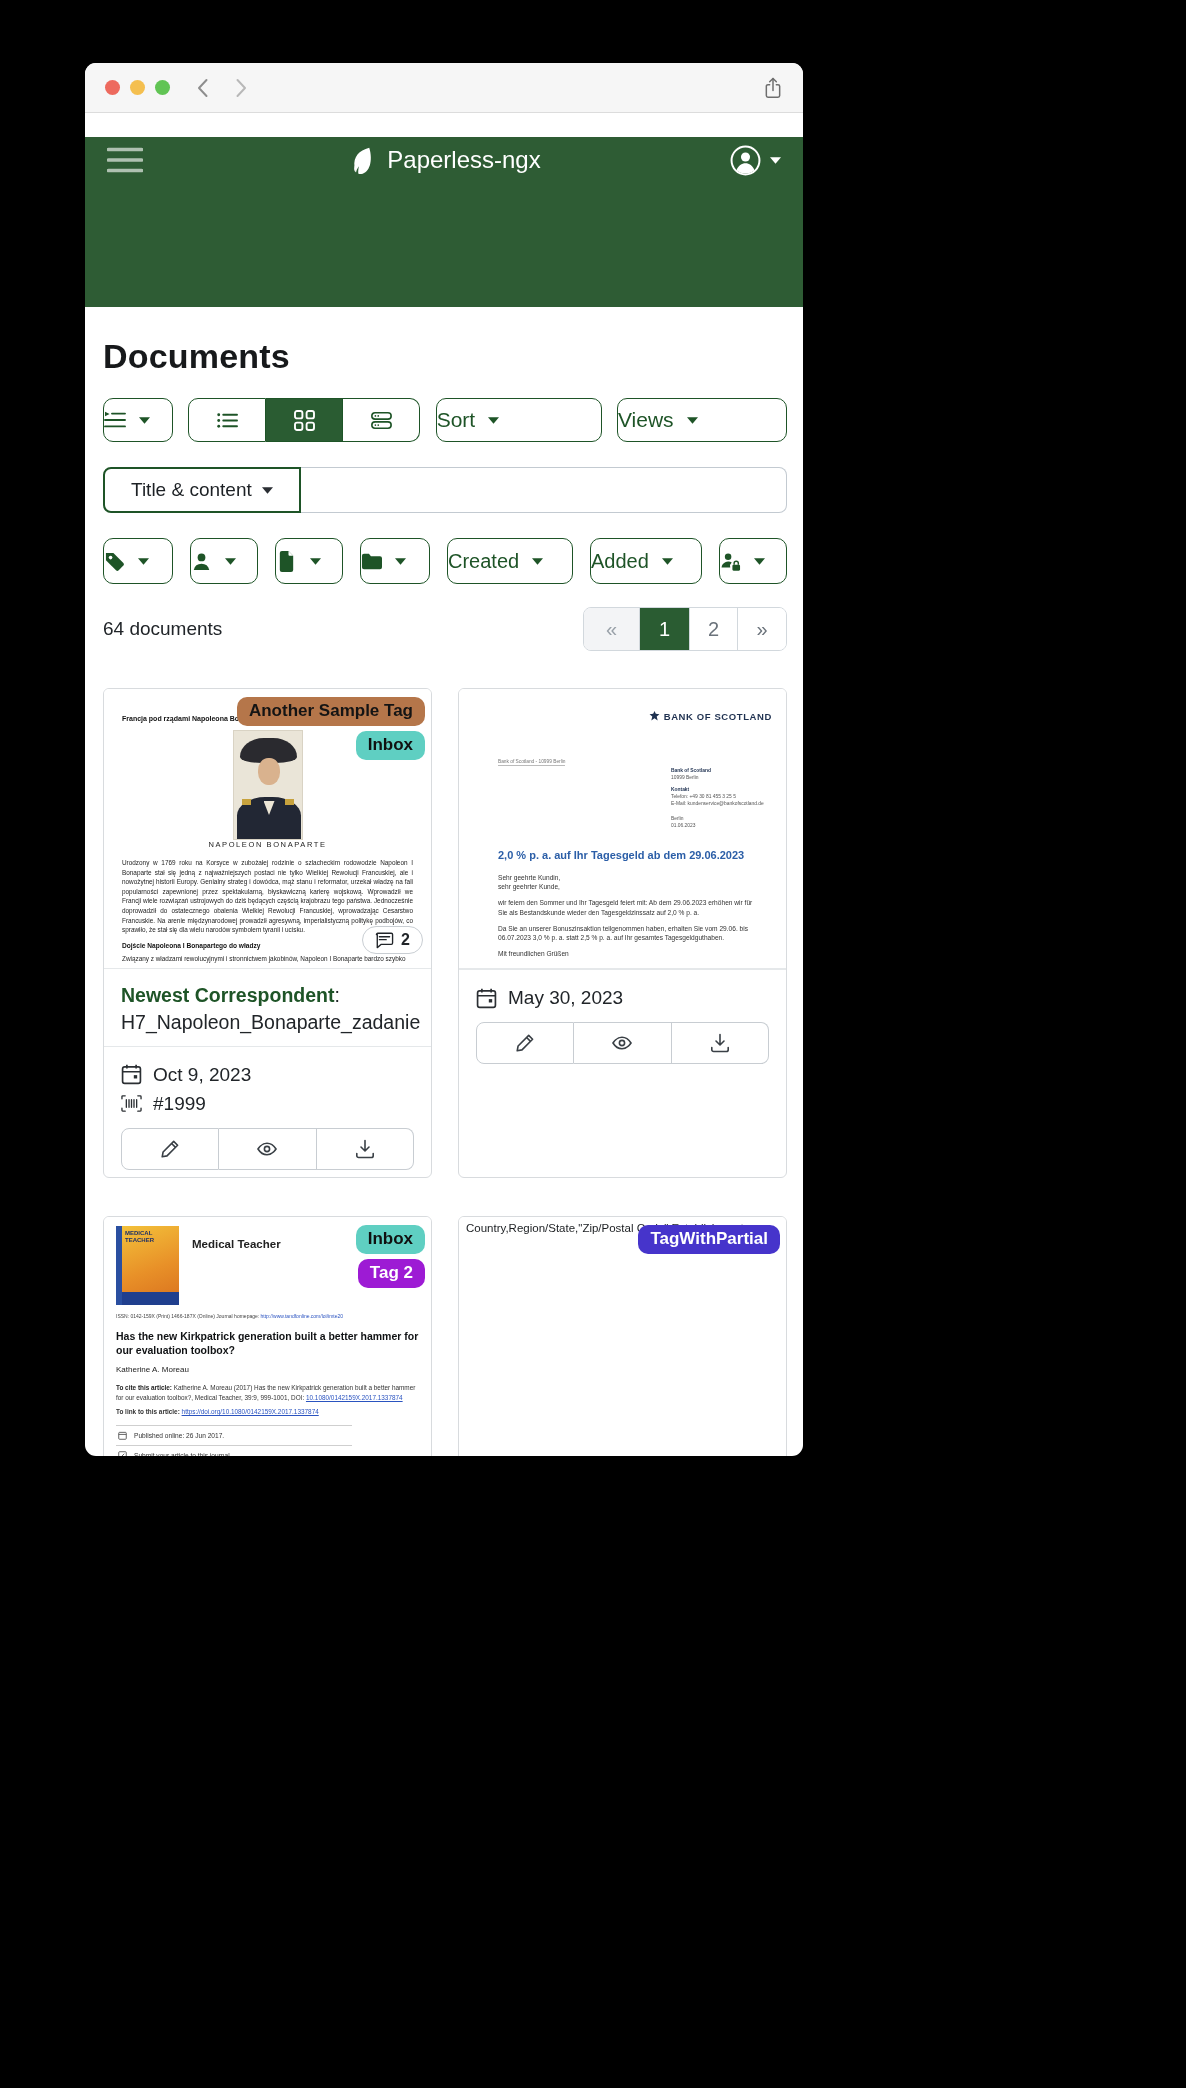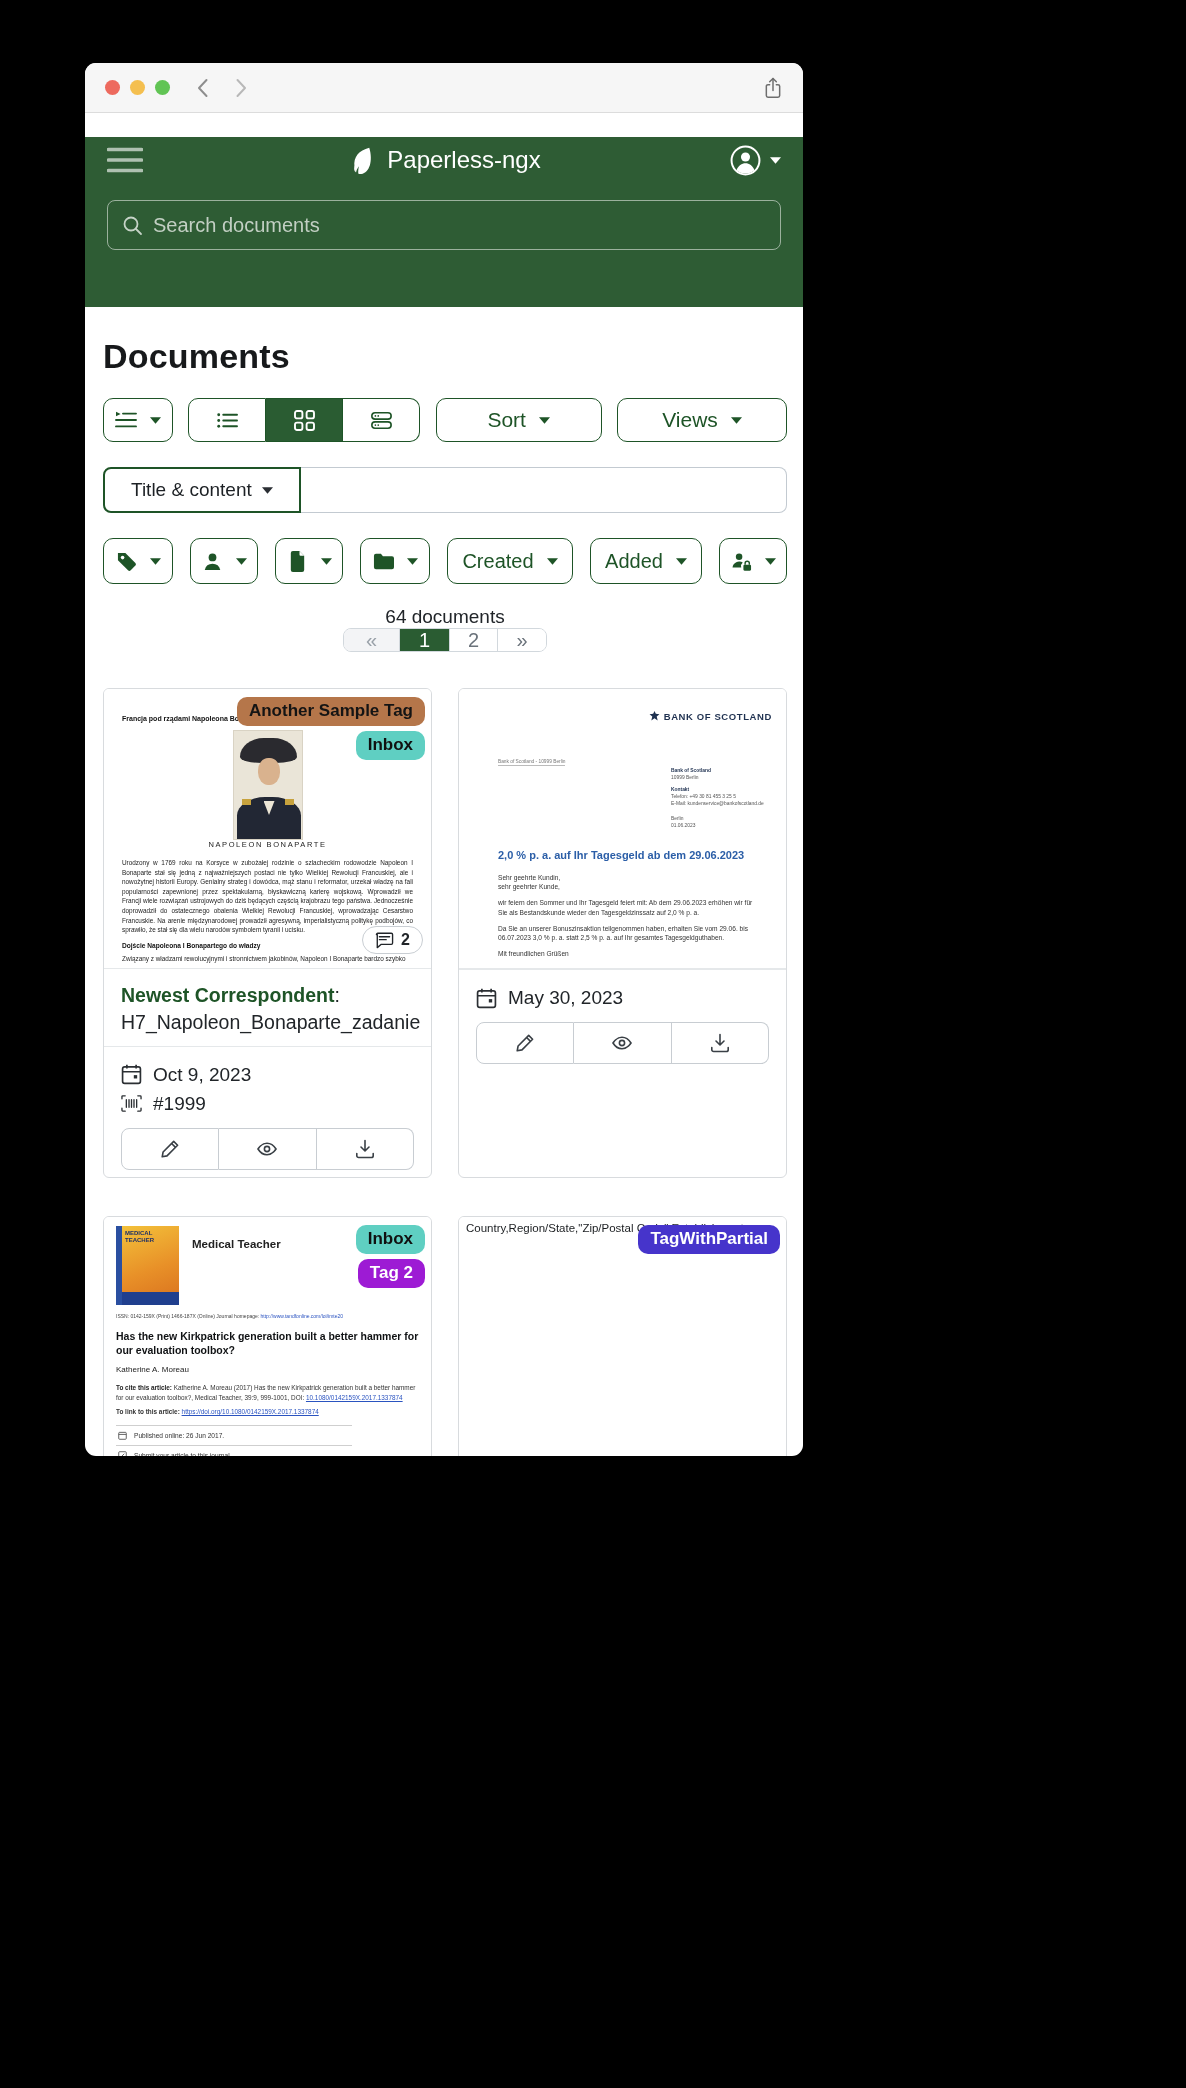--- a/index.html
+++ b/index.html
@@ -37,21 +37,21 @@
   .searchbar{margin-top:17px;height:50px;border:1px solid rgba(255,255,255,.52);border-radius:8px;display:flex;align-items:center;padding:0 14px;gap:10px;}
   .searchbar svg{width:21px;height:21px;color:#c6d3c7;flex:none;}
   .searchbar input{flex:1;background:transparent;border:none;outline:none;font-size:20px;color:#fff;font-family:inherit;}
   .searchbar input::placeholder{color:#c2cfc3;}
 
   
   .content{padding:0 16px 0 18px;}
   h1.page-title{margin-top:30px;font-size:34px;font-weight:700;color:#17191b;letter-spacing:.2px;}
   .row{display:flex;align-items:center;}
   .toolbar-row{margin-top:22px;height:44px;justify-content:space-between;}
-  .btn{display:flex;align-items:center;justify-content:center;gap:13px;background:#fff;border:1.5px solid var(--accent);color:var(--accent);border-radius:10px;height:44px;font-size:21px;font-family:inherit;cursor:pointer;}
+  .btn{display:flex;align-items:center;gap:13px;background:#fff;border:1.5px solid var(--accent);color:var(--accent);border-radius:10px;height:44px;font-size:21px;font-family:inherit;cursor:pointer;}
   .btn svg.ic{width:22px;height:20px;}
   .w-select{width:70px;}
   .btn-group{display:flex;width:232px;height:44px;}
   .seg{flex:1;display:flex;align-items:center;justify-content:center;background:#fff;border:1.5px solid var(--accent);border-left-width:0;color:var(--accent);cursor:pointer;}
   .seg:first-child{border-left-width:1.5px;border-radius:10px 0 0 10px;}
   .seg:last-child{border-radius:0 10px 10px 0;}
   .seg.active{background:var(--active-bg);color:#fff;}
   .seg svg{width:21px;height:21px;}
   .w-sort{width:166px;}.w-views{width:170px;}
 
@@ -59,21 +59,21 @@
   .field-select{height:46px;display:flex;align-items:center;gap:10px;padding:0 26px;border:2px solid var(--accent);border-radius:8px 0 0 8px;font-size:19px;color:#1d2125;background:#fff;cursor:pointer;font-family:inherit;}
   .field-select .caret{color:#2a2e33;}
   .field-input{flex:1;height:46px;border:1px solid #c3cad1;border-left:none;border-radius:0 8px 8px 0;font-size:18px;padding:0 12px;outline:none;font-family:inherit;}
 
   .filters-row{margin-top:25px;height:46px;justify-content:space-between;}
   .fbtn{height:46px;}
   .fbtn svg.ic{width:21px;height:21px;}
   .w-tag{width:70px;}.w-corr{width:68px;}.w-doctype{width:68px;}.w-path{width:70px;}
   .w-created{width:126px;font-size:20px;}.w-added{width:112px;font-size:20px;}.w-perm{width:68px;}
 
-  .count-row{margin-top:22px;height:46px;justify-content:space-between;flex-direction:column;}
+  .count-row{margin-top:22px;height:46px;justify-content:space-between;}
   .count-text{font-size:19px;color:#212529;}
   .pagination{display:flex;height:44px;border:1px solid #d2d8dd;border-radius:8px;overflow:hidden;background:#fff;}
   .page-cell{display:flex;align-items:center;justify-content:center;border-right:1px solid #d2d8dd;font-size:20px;color:#6b737b;background:#fff;cursor:pointer;font-family:inherit;border-top:none;border-bottom:none;border-left:none;}
   .page-cell:last-child{border-right:none;}
   .page-cell.disabled{background:#f3f4f6;color:#98a0a8;}
   .page-cell.current{background:var(--active-bg);color:#fff;}
   .pc-first{width:56px;}.pc-1{width:50px;}.pc-2{width:48px;}.pc-last{width:48px;}
 
   
   .cards-grid{margin-top:36px;display:grid;grid-template-columns:1fr 1fr;column-gap:26px;row-gap:38px;padding:0 0 0 0;}
@@ -197,27 +197,20 @@
         <button class="avatar-wrap">
           <svg class="avatar" viewBox="0 0 28 28" fill="none">
             <circle cx="14" cy="14" r="12.6" stroke="#fff" stroke-width="1.8"></circle>
             <circle cx="14" cy="10.8" r="4.1" fill="#fff"></circle>
             <path d="M5.9 22.8c1.6-4.2 4.7-6.3 8.1-6.3s6.5 2.1 8.1 6.3a12.6 12.6 0 0 1-16.2 0z" fill="#fff"></path>
           </svg>
           <svg class="caret" viewBox="0 0 10 6">
               <path d="M0 0h10L5 6z" fill="#fff"></path>
             </svg>
         </button>
-      </div>
-      <div class="searchbar">
-        <svg viewBox="0 0 21 21" fill="none" stroke="currentColor" stroke-width="1.8" stroke-linecap="round">
-            <circle cx="9" cy="9" r="6.5"></circle>
-            <path d="M14 14l5 5"></path>
-          </svg>
-        <input type="text" placeholder="Search documents" style="">
       </div>
     </div>
 
     <div class="content">
       <h1 class="page-title">Documents</h1>
 
       <div class="row toolbar-row">
         <button class="btn w-select">
           <svg class="ic" viewBox="0 0 22 18" fill="none" stroke="currentColor" stroke-width="1.9" stroke-linecap="round">
               <path d="M8 2.6h13M1 9h20M1 15.4h20"></path>

